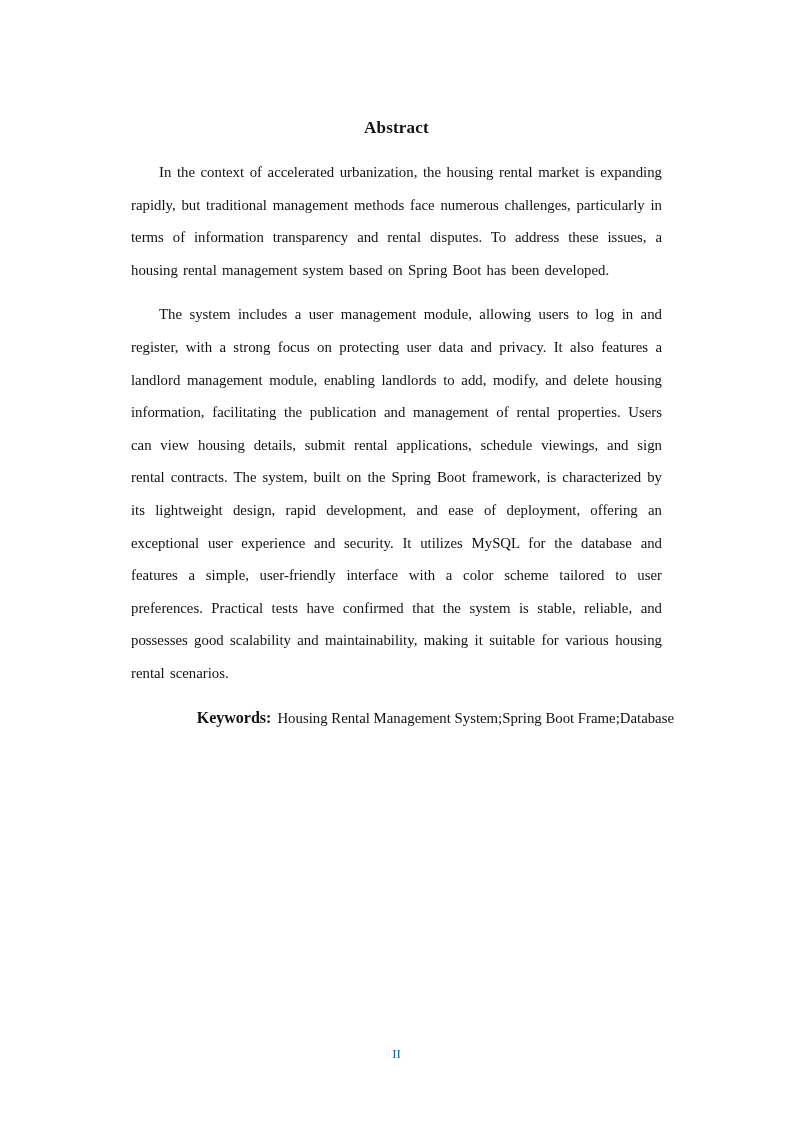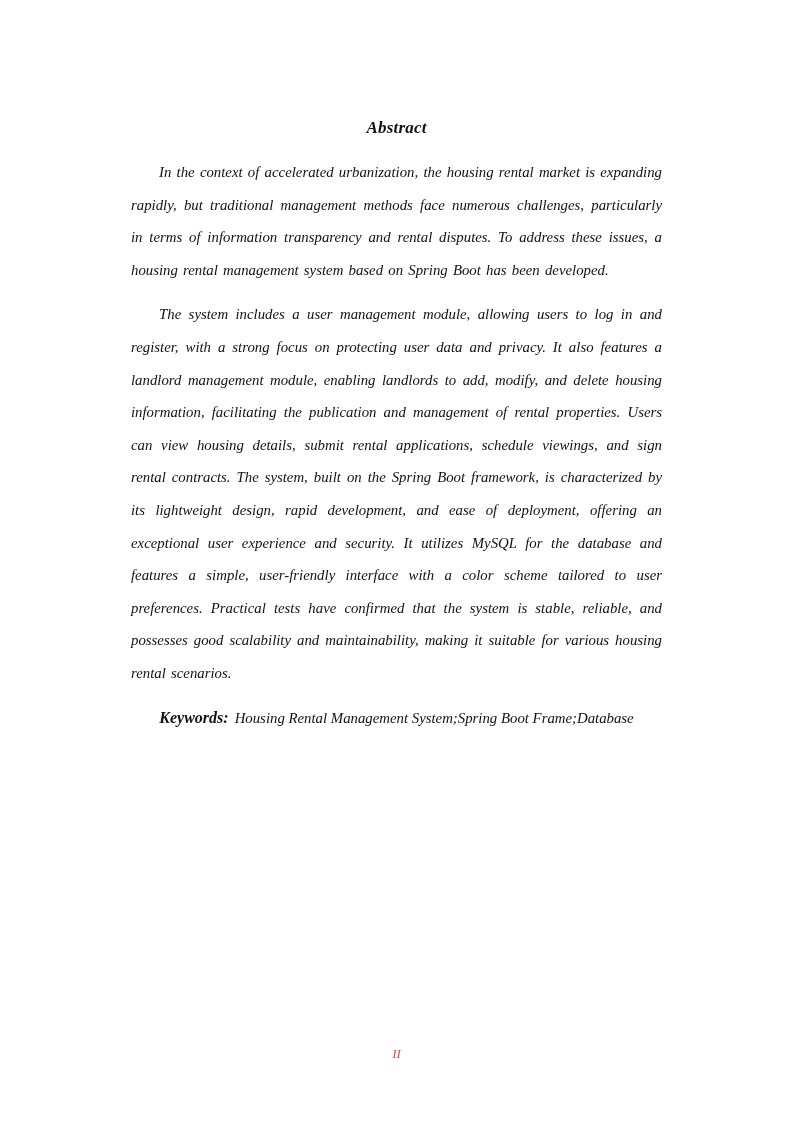--- a/index.html
+++ b/index.html
@@ -8,21 +8,20 @@
       background: #ffffff;
     }
     .page {
       position: relative;
       width: 793px;
       height: 1122px;
       background: #ffffff;
       overflow: hidden;
       font-family: "Liberation Serif", "DejaVu Serif", serif;
       color: #111111;
-      font-style: italic;
     }
     .content {
       position: absolute;
       left: 119px;
       width: 555px;
       top: 112px;
     }
     .doc-title {
       text-align: center;
       font-weight: bold;
@@ -36,38 +35,38 @@
       font-size: 14.8px;
       line-height: 32.6px;
       text-align: justify;
       text-indent: 28px;
       word-spacing: 1.5px;
     }
     .keywords-line {
       margin: 0;
       font-size: 14.8px;
       line-height: 32.6px;
-      text-align: center;
+      text-align: right;
     }
     .keywords-label {
       font-weight: bold;
       font-size: 16px;
     }
     .keywords-value {
       margin-left: 6px;
     }
     .page-number {
       position: absolute;
       top: 1046px;
       left: 0;
       width: 100%;
       text-align: center;
       font-size: 13px;
       line-height: 16px;
-      color: #ef4444;
+      color: #0369a1;
     }
   </style>
 </head>
 <body>
 
 <div class="page">
   <div class="content">
     <h1 class="doc-title">Abstract</h1>
 
     <p class="para">In the context of accelerated urbanization, the housing rental market is expanding rapidly, but traditional management methods face numerous challenges, particularly in terms of information transparency and rental disputes. To address these issues, a housing rental management system based on Spring Boot has been developed.</p>

